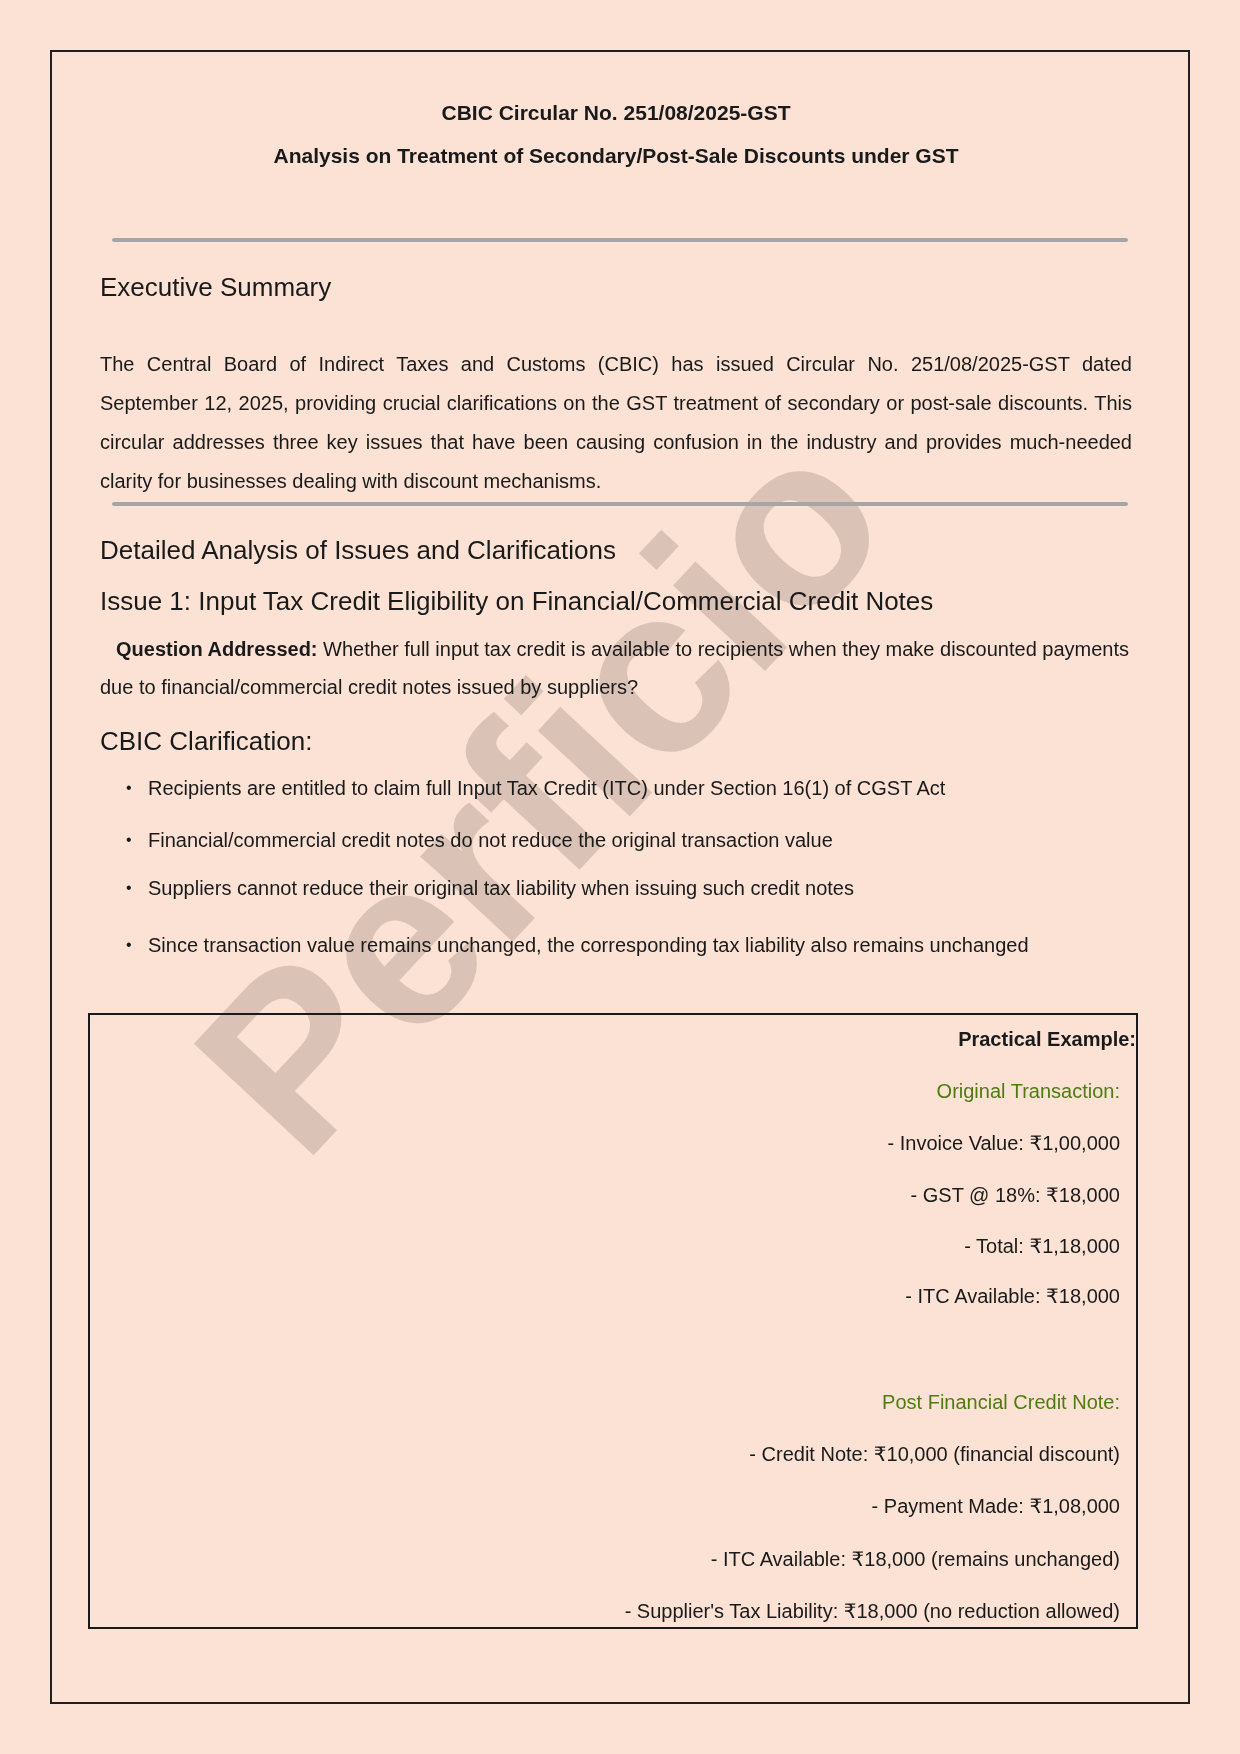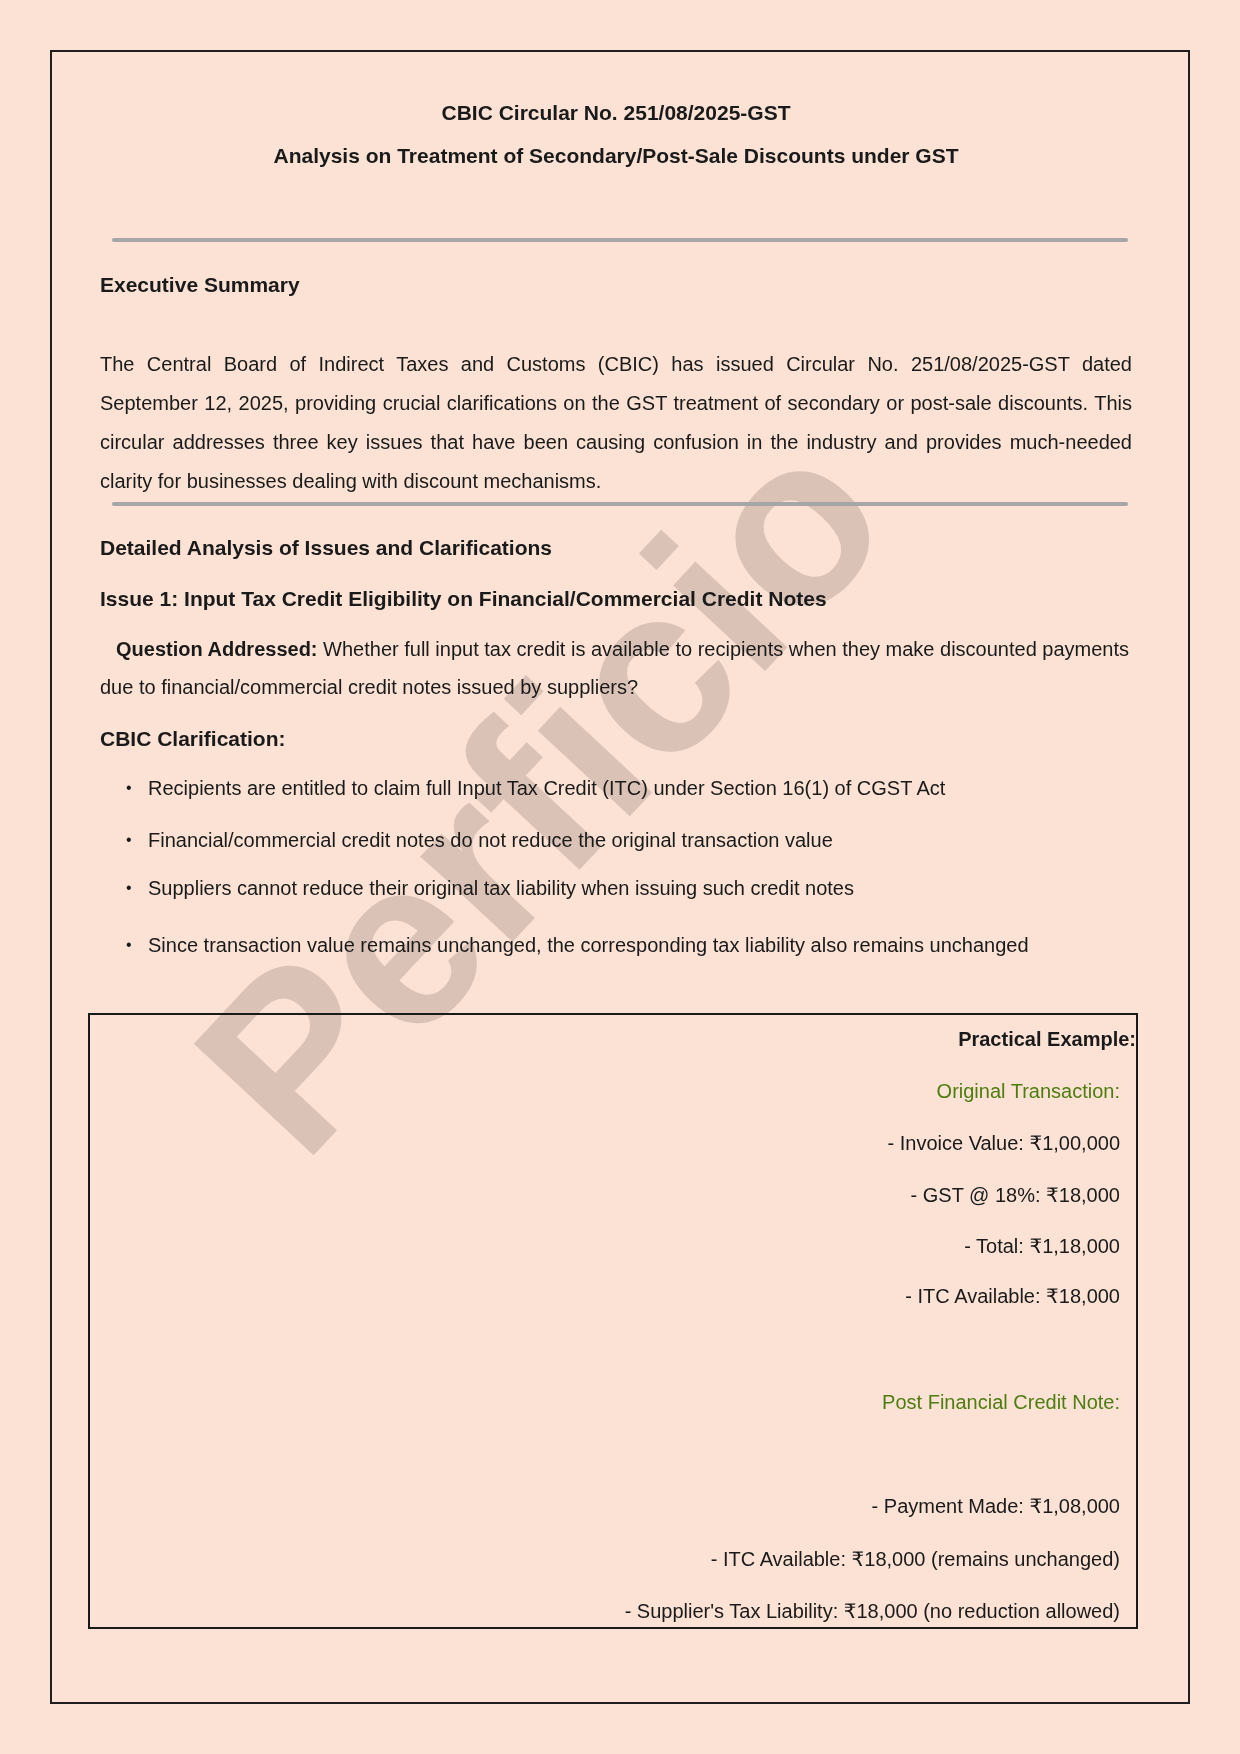--- a/index.html
+++ b/index.html
@@ -7,21 +7,21 @@
           font-family:"Liberation Sans","DejaVu Sans",sans-serif;color:#1a1a1a;}
   .frame{position:absolute;left:50px;top:50px;width:1140px;height:1654px;
          border:2px solid #1f1f1f;box-sizing:border-box;}
   .watermark{position:absolute;left:-40px;top:655px;width:1160px;text-align:center;
              font-size:238px;font-weight:bold;color:rgba(123,104,95,0.26);
              transform:rotate(-47deg);white-space:nowrap;pointer-events:none;z-index:0;}
   .content{position:absolute;left:100px;top:0;width:1032px;z-index:1;}
   .abs{position:absolute;left:0;width:1032px;}
   .b{font-weight:bold;margin-left:16px;}
   .title{font-size:21px;font-weight:bold;line-height:1.2;text-align:center;}
-  .heading{font-size:21px;font-weight:bold;line-height:1.2;}
+  .heading{font-size:26px;font-weight:normal;line-height:1.2;}
   .body-text{font-size:20px;line-height:39px;}
   .justify{text-align:justify;margin-top:33px;}
   .hr{position:absolute;left:12px;width:1016px;height:4px;background:#a6a6a6;border-radius:2px;}
   .bullet-row{position:absolute;left:0;width:1032px;display:flex;align-items:flex-start;
               padding-left:26px;box-sizing:border-box;}
   .bullet-marker{width:22px;flex:0 0 22px;font-size:16px;line-height:24px;}
   .bullet-text{flex:1;font-size:20px;line-height:36px;margin-top:-6px;}
   .example-box{position:absolute;left:-12px;top:1013px;width:1050px;height:616px;
                border:2px solid #1a1a1a;box-sizing:border-box;}
   .box-line{position:absolute;left:10px;width:1020px;font-size:20px;line-height:24px;text-align:right;}
@@ -83,19 +83,20 @@
     <div class="example-box">
       <div class="box-line b" style="top:12px">Practical Example:</div>
 
       <div class="box-line red" style="top:64px">Original Transaction:</div>
       <div class="box-line" style="top:116px">- Invoice Value: ₹1,00,000</div>
       <div class="box-line" style="top:168px">- GST @ 18%: ₹18,000</div>
       <div class="box-line" style="top:219px">- Total: ₹1,18,000</div>
       <div class="box-line" style="top:269px">- ITC Available: ₹18,000</div>
 
       <div class="box-line red" style="top:375px">Post Financial Credit Note:</div>
+      <div class="box-line" style="top:427px">- Credit Note: ₹10,000 (financial discount)</div>
       <div class="box-line" style="top:479px">- Payment Made: ₹1,08,000</div>
       <div class="box-line" style="top:532px">- ITC Available: ₹18,000 (remains unchanged)</div>
       <div class="box-line" style="top:584px">- Supplier's Tax Liability: ₹18,000 (no reduction allowed)</div>
     </div>
 
   </div>
 </div>
 
 </body></html>

